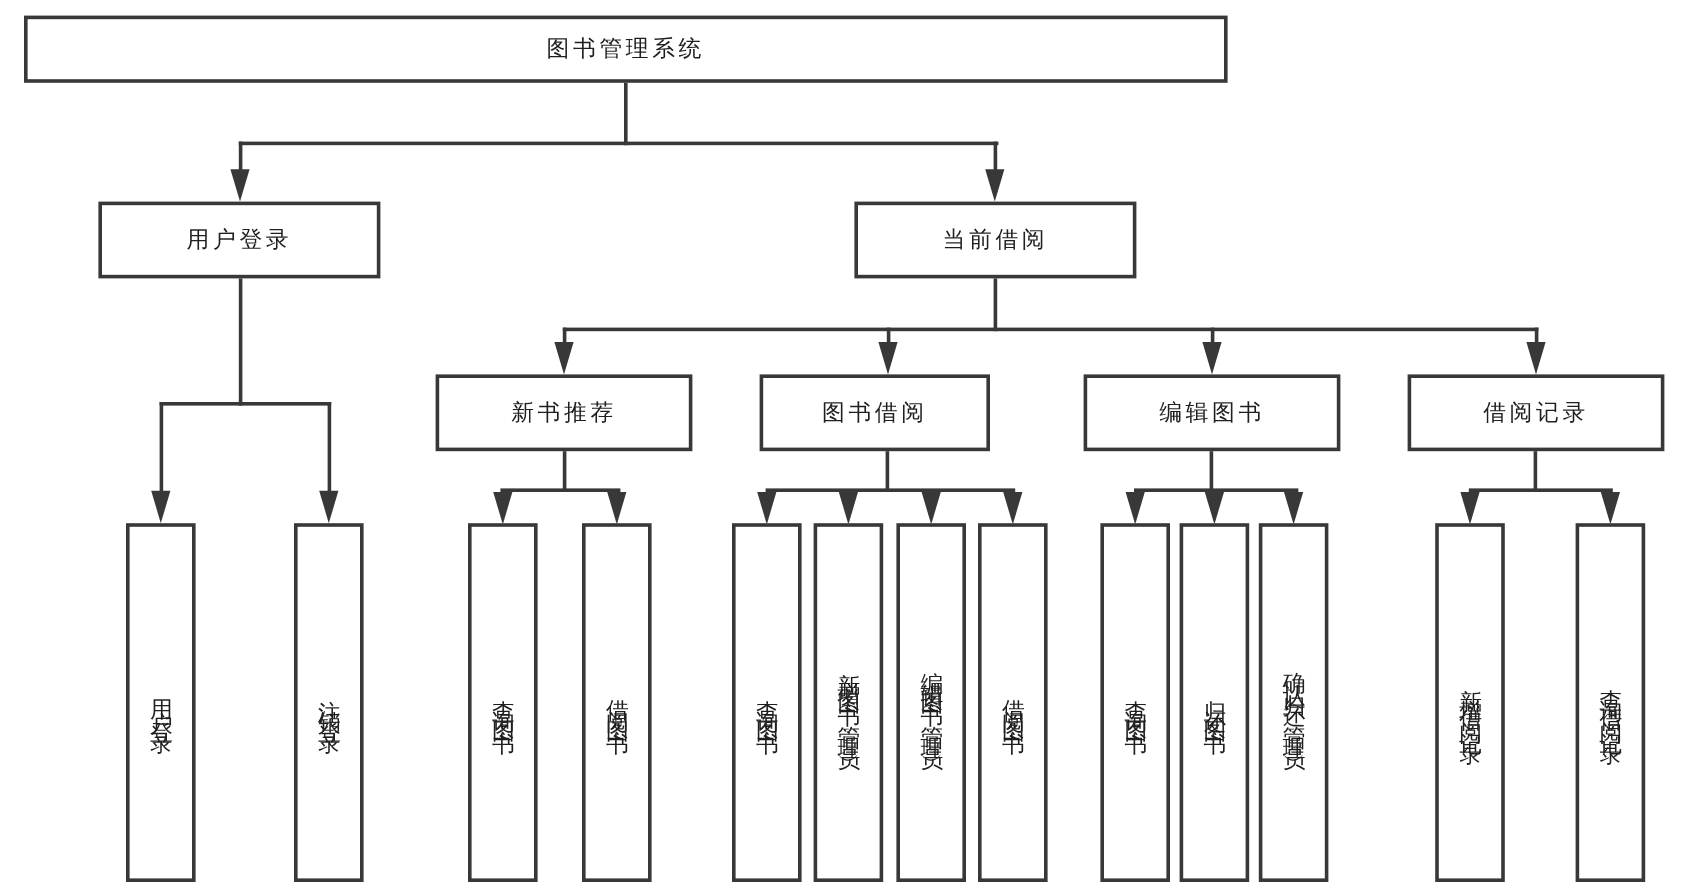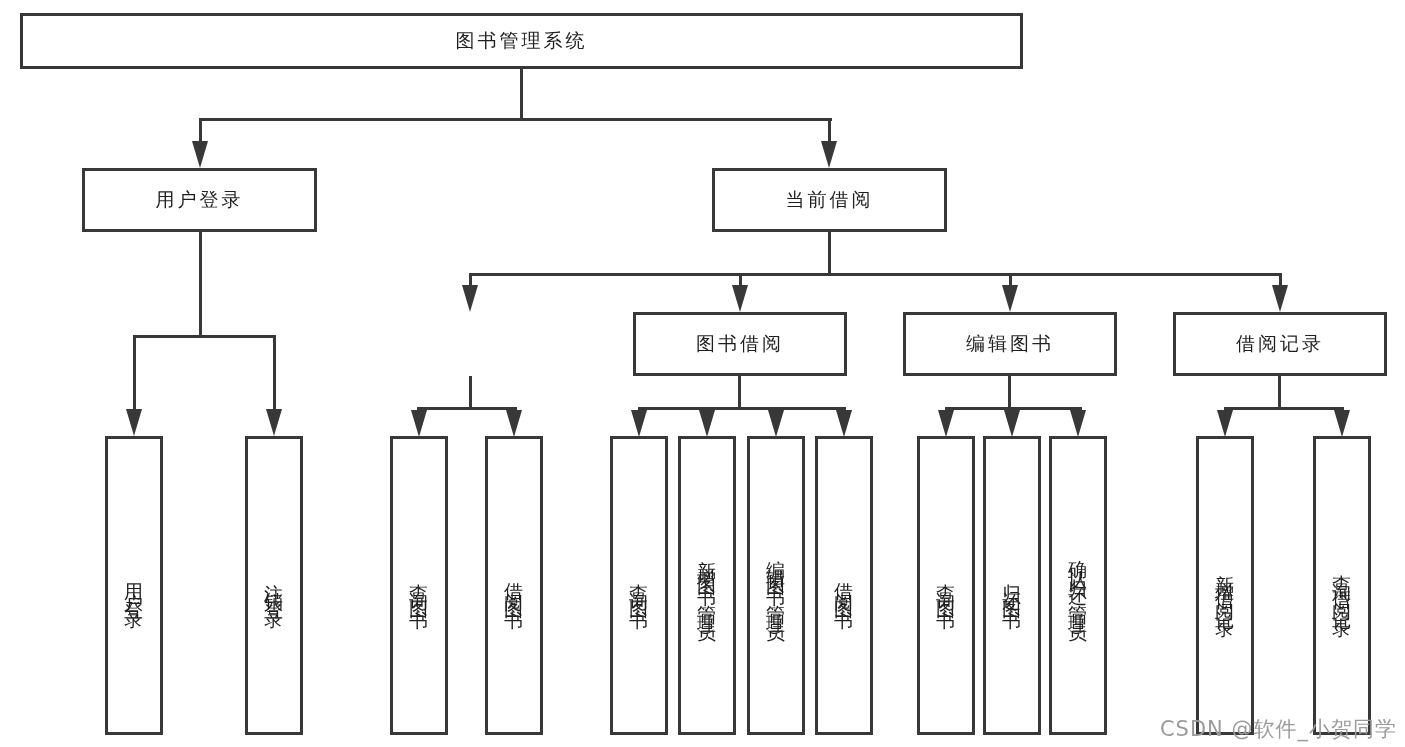--- a/index.html
+++ b/index.html
@@ -85,21 +85,22 @@
   <div class="line" style="left:469px; top:273px; width:813px; height:3px;"></div>
   <div class="line" style="left:469px; top:273px; width:3px; height:15px;"></div>
   <div class="arrow" style="left:462px; top:285px;"></div>
   <div class="line" style="left:739px; top:273px; width:3px; height:15px;"></div>
   <div class="arrow" style="left:732px; top:285px;"></div>
   <div class="line" style="left:1009px; top:273px; width:3px; height:15px;"></div>
   <div class="arrow" style="left:1002px; top:285px;"></div>
   <div class="line" style="left:1279px; top:273px; width:3px; height:15px;"></div>
   <div class="arrow" style="left:1272px; top:285px;"></div>
 
-  <div class="box" style="left:633px; top:312px; width:214px; height:64px;">图书借阅</div>
+  <div class="box" style="left:363px; top:312px; width:214px; height:64px;">新书推荐</div>
+  <div class="box" style="left:633px; top:312px; width:192px; height:64px;">图书借阅</div>
   <div class="box" style="left:903px; top:312px; width:214px; height:64px;">编辑图书</div>
   <div class="box" style="left:1173px; top:312px; width:214px; height:64px;">借阅记录</div>
 
   <div class="line" style="left:469px; top:376px; width:3px; height:34px;"></div>
   <div class="line" style="left:417px; top:407px; width:100px; height:3px;"></div>
   <div class="arrow" style="left:411px; top:410px;"></div>
   <div class="arrow" style="left:506px; top:410px;"></div>
 
   <div class="line" style="left:738px; top:376px; width:3px; height:34px;"></div>
   <div class="line" style="left:638px; top:407px; width:208px; height:3px;"></div>
@@ -130,14 +131,13 @@
   <div class="box vbox" style="left:747px; top:436px; width:58px; height:299px;">编辑图书（管理员）</div>
   <div class="box vbox" style="left:815px; top:436px; width:58px; height:299px;">借阅图书</div>
 
   <div class="box vbox" style="left:917px; top:436px; width:58px; height:299px;">查询图书</div>
   <div class="box vbox" style="left:983px; top:436px; width:58px; height:299px;">归还图书</div>
   <div class="box vbox" style="left:1049px; top:436px; width:58px; height:299px;">确认归还（管理员）</div>
 
   <div class="box vbox" style="left:1196px; top:436px; width:58px; height:299px;">新增借阅记录</div>
   <div class="box vbox" style="left:1313px; top:436px; width:58px; height:299px;">查询借阅记录</div>
 
-  <div class="watermark">CSDN @软件_小贺同学</div>
 </div>
 
 </body></html>

